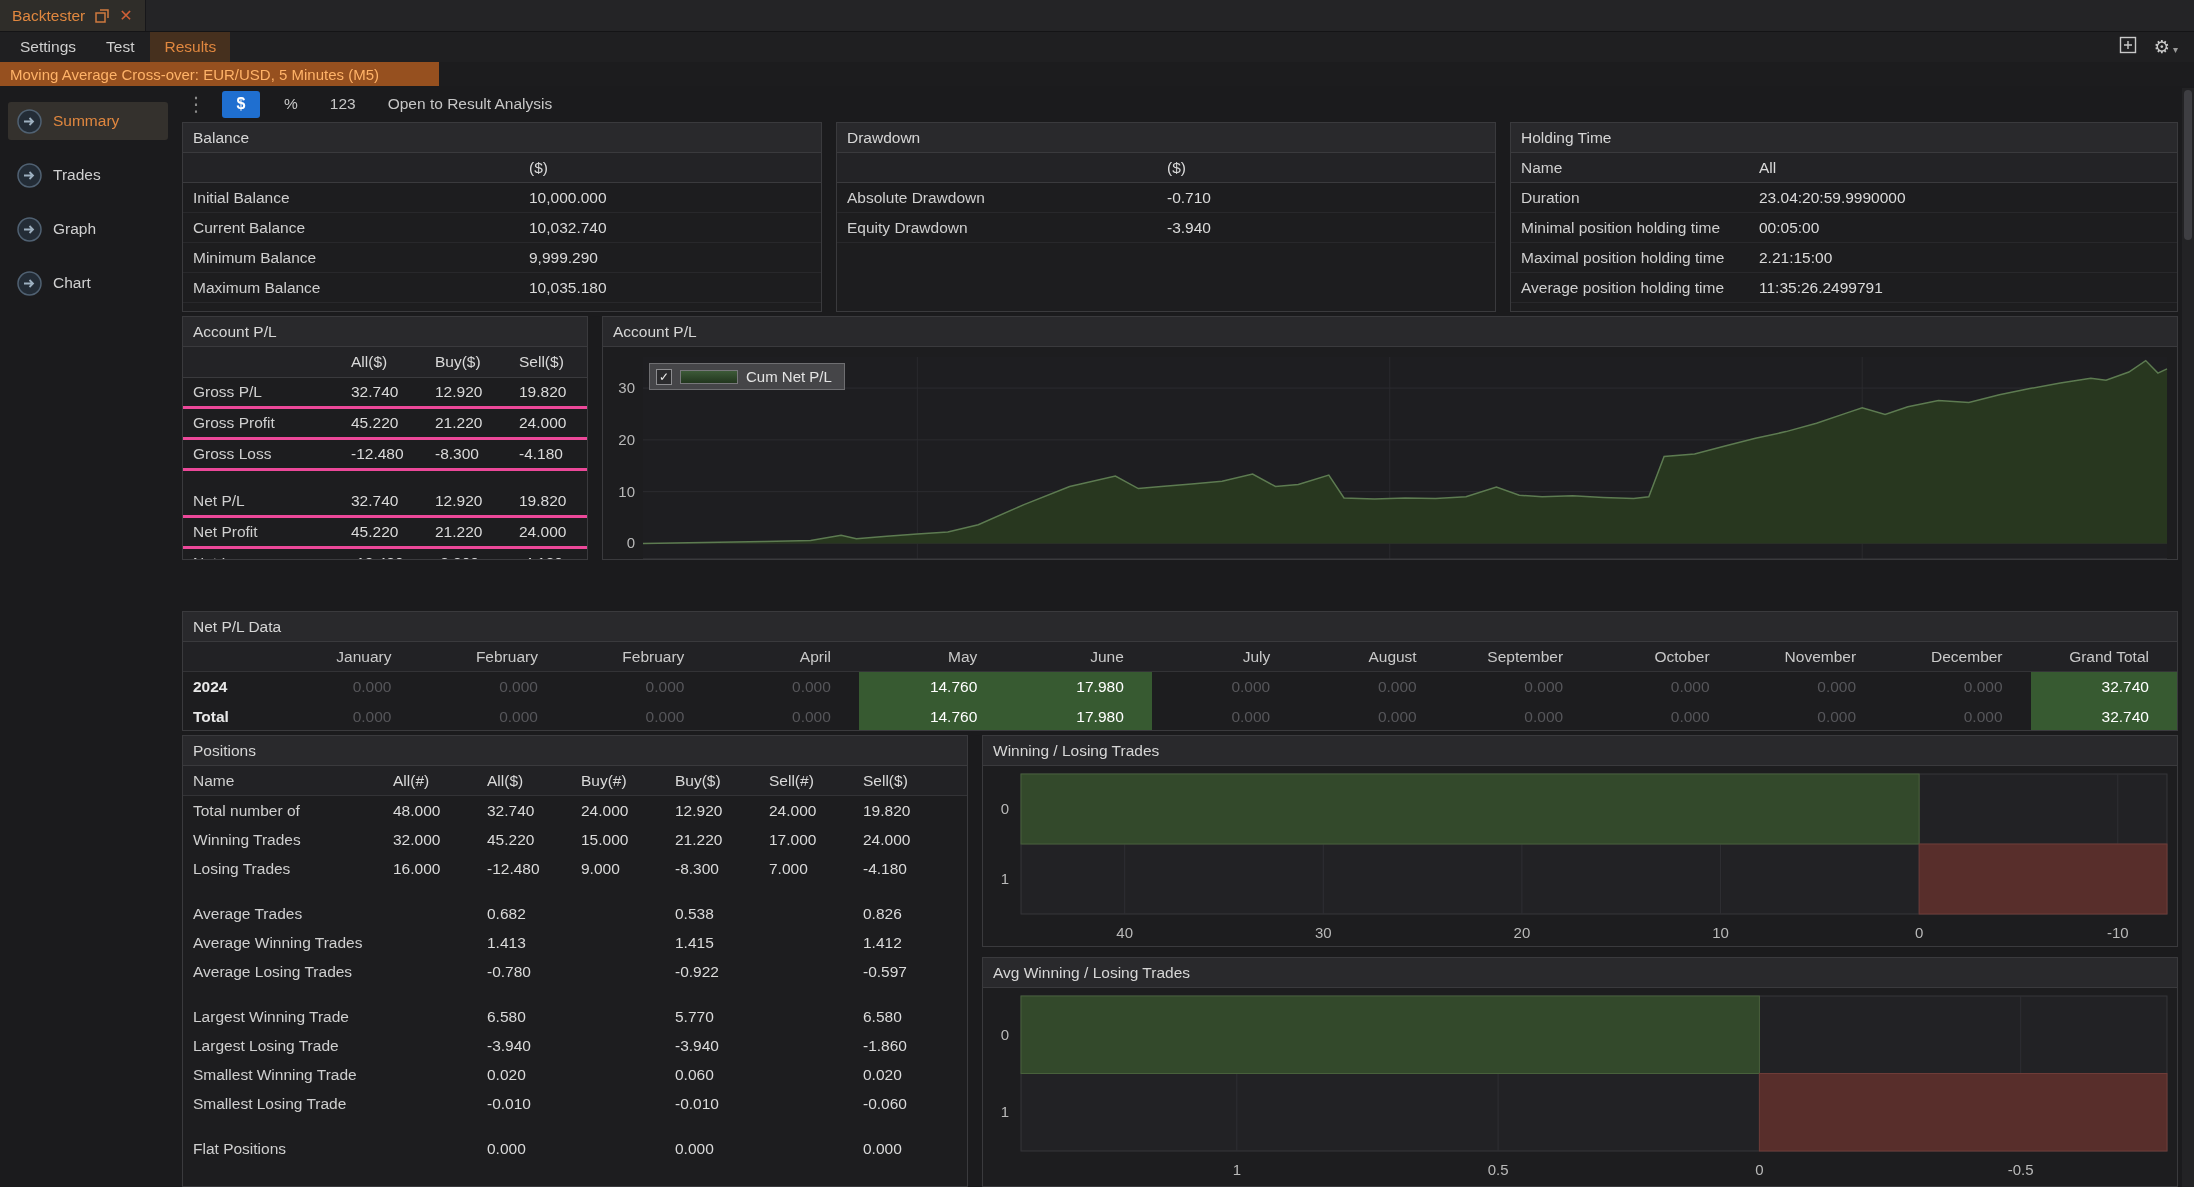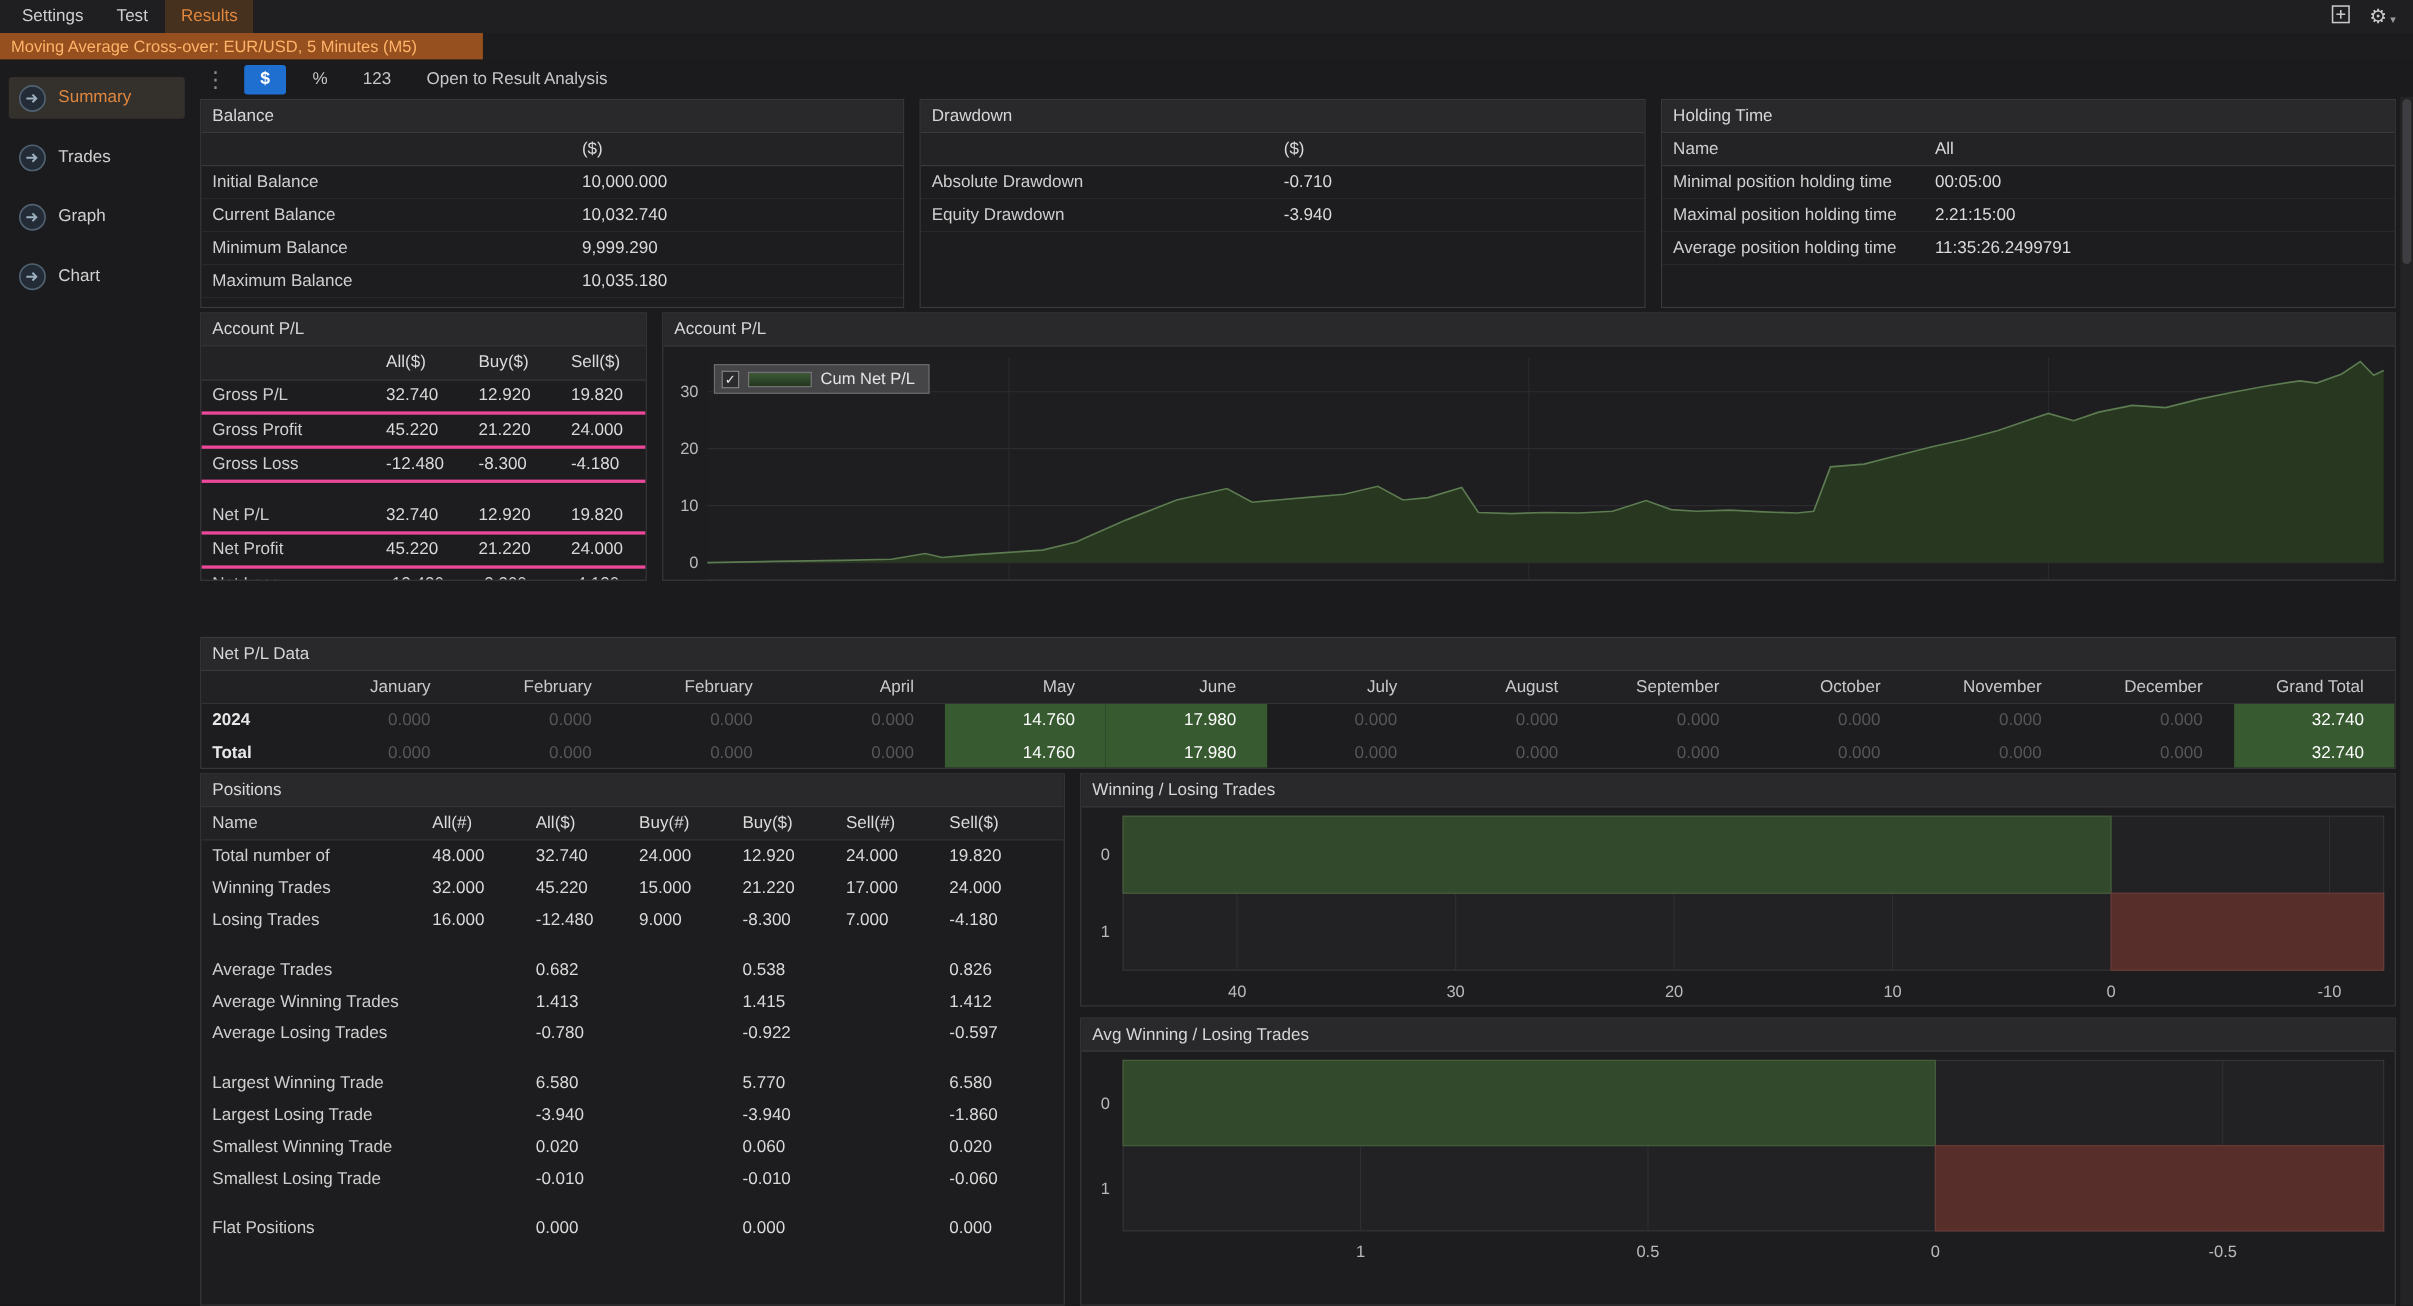--- a/index.html
+++ b/index.html
@@ -92,20 +92,32 @@
 
   
   .scrollbar{position:absolute;right:0;top:88px;bottom:0;width:12px;background:#232325;}
   .scroll-thumb{position:absolute;top:2px;left:2px;right:2px;height:150px;background:#3e3e42;border-radius:4px;}
 </style>
 </head>
 <body>
 
 <div class="app">
 
+  <div class="titlebar">
+    <div class="doc-tab">
+      <span class="doc-tab-label">Backtester</span>
+      <span class="doc-icon">
+        <svg width="14" height="14" viewBox="0 0 14 14">
+            <rect x="1" y="4" width="9" height="9" fill="none" stroke="#cf7a3f" stroke-width="1.5"></rect>
+            <path d="M5 1h8v8" fill="none" stroke="#cf7a3f" stroke-width="1.5"></path>
+          </svg>
+      </span>
+      <span class="doc-close">✕</span>
+    </div>
+  </div>
 
   <div class="tabrow">
     <div class="tab">Settings</div>
     <div class="tab">Test</div>
     <div class="tab active">Results</div>
     <div class="tabrow-right">
       <span>
         <svg width="20" height="20" viewBox="0 0 20 20">
             <rect x="2.5" y="2.5" width="15" height="15" fill="none" stroke="#c9c9c9" stroke-width="1.4"></rect>
             <path d="M10 6v8M6 10h8" stroke="#c9c9c9" stroke-width="1.4"></path>
@@ -216,20 +228,24 @@
           <section class="panel" style="flex:1;--labelw:248px">
             <div class="panel-header">
                 <span>Holding Time</span>
               </div>
             <div class="kv-row kv-subhead">
               <div class="kv-label">Name</div>
               <div class="kv-value">All</div>
             </div>
             <div class="kv-body" id="holding-body">
                 <div class="kv-row">
+                  <div class="kv-label">Duration</div>
+                  <div class="kv-value">23.04:20:59.9990000</div>
+                </div>
+                <div class="kv-row">
                   <div class="kv-label">Minimal position holding time</div>
                   <div class="kv-value">00:05:00</div>
                 </div>
                 <div class="kv-row">
                   <div class="kv-label">Maximal position holding time</div>
                   <div class="kv-value">2.21:15:00</div>
                 </div>
                 <div class="kv-row">
                   <div class="kv-label">Average position holding time</div>
                   <div class="kv-value">11:35:26.2499791</div>

